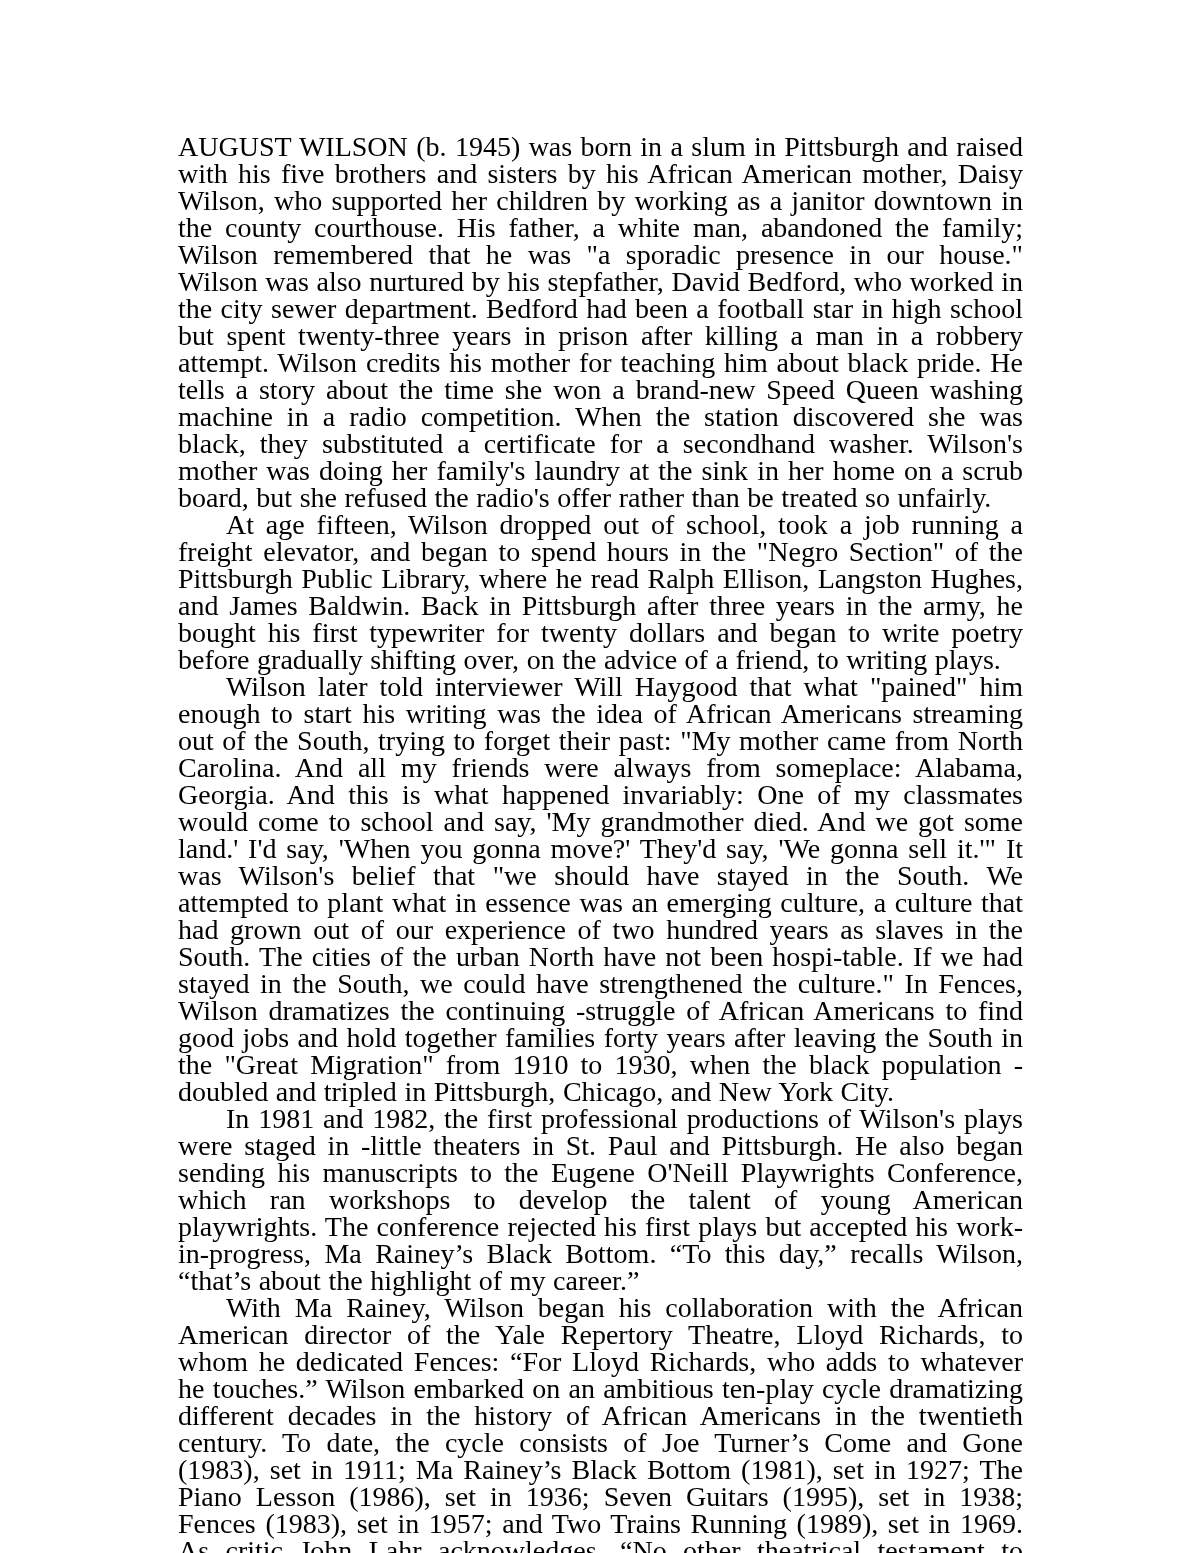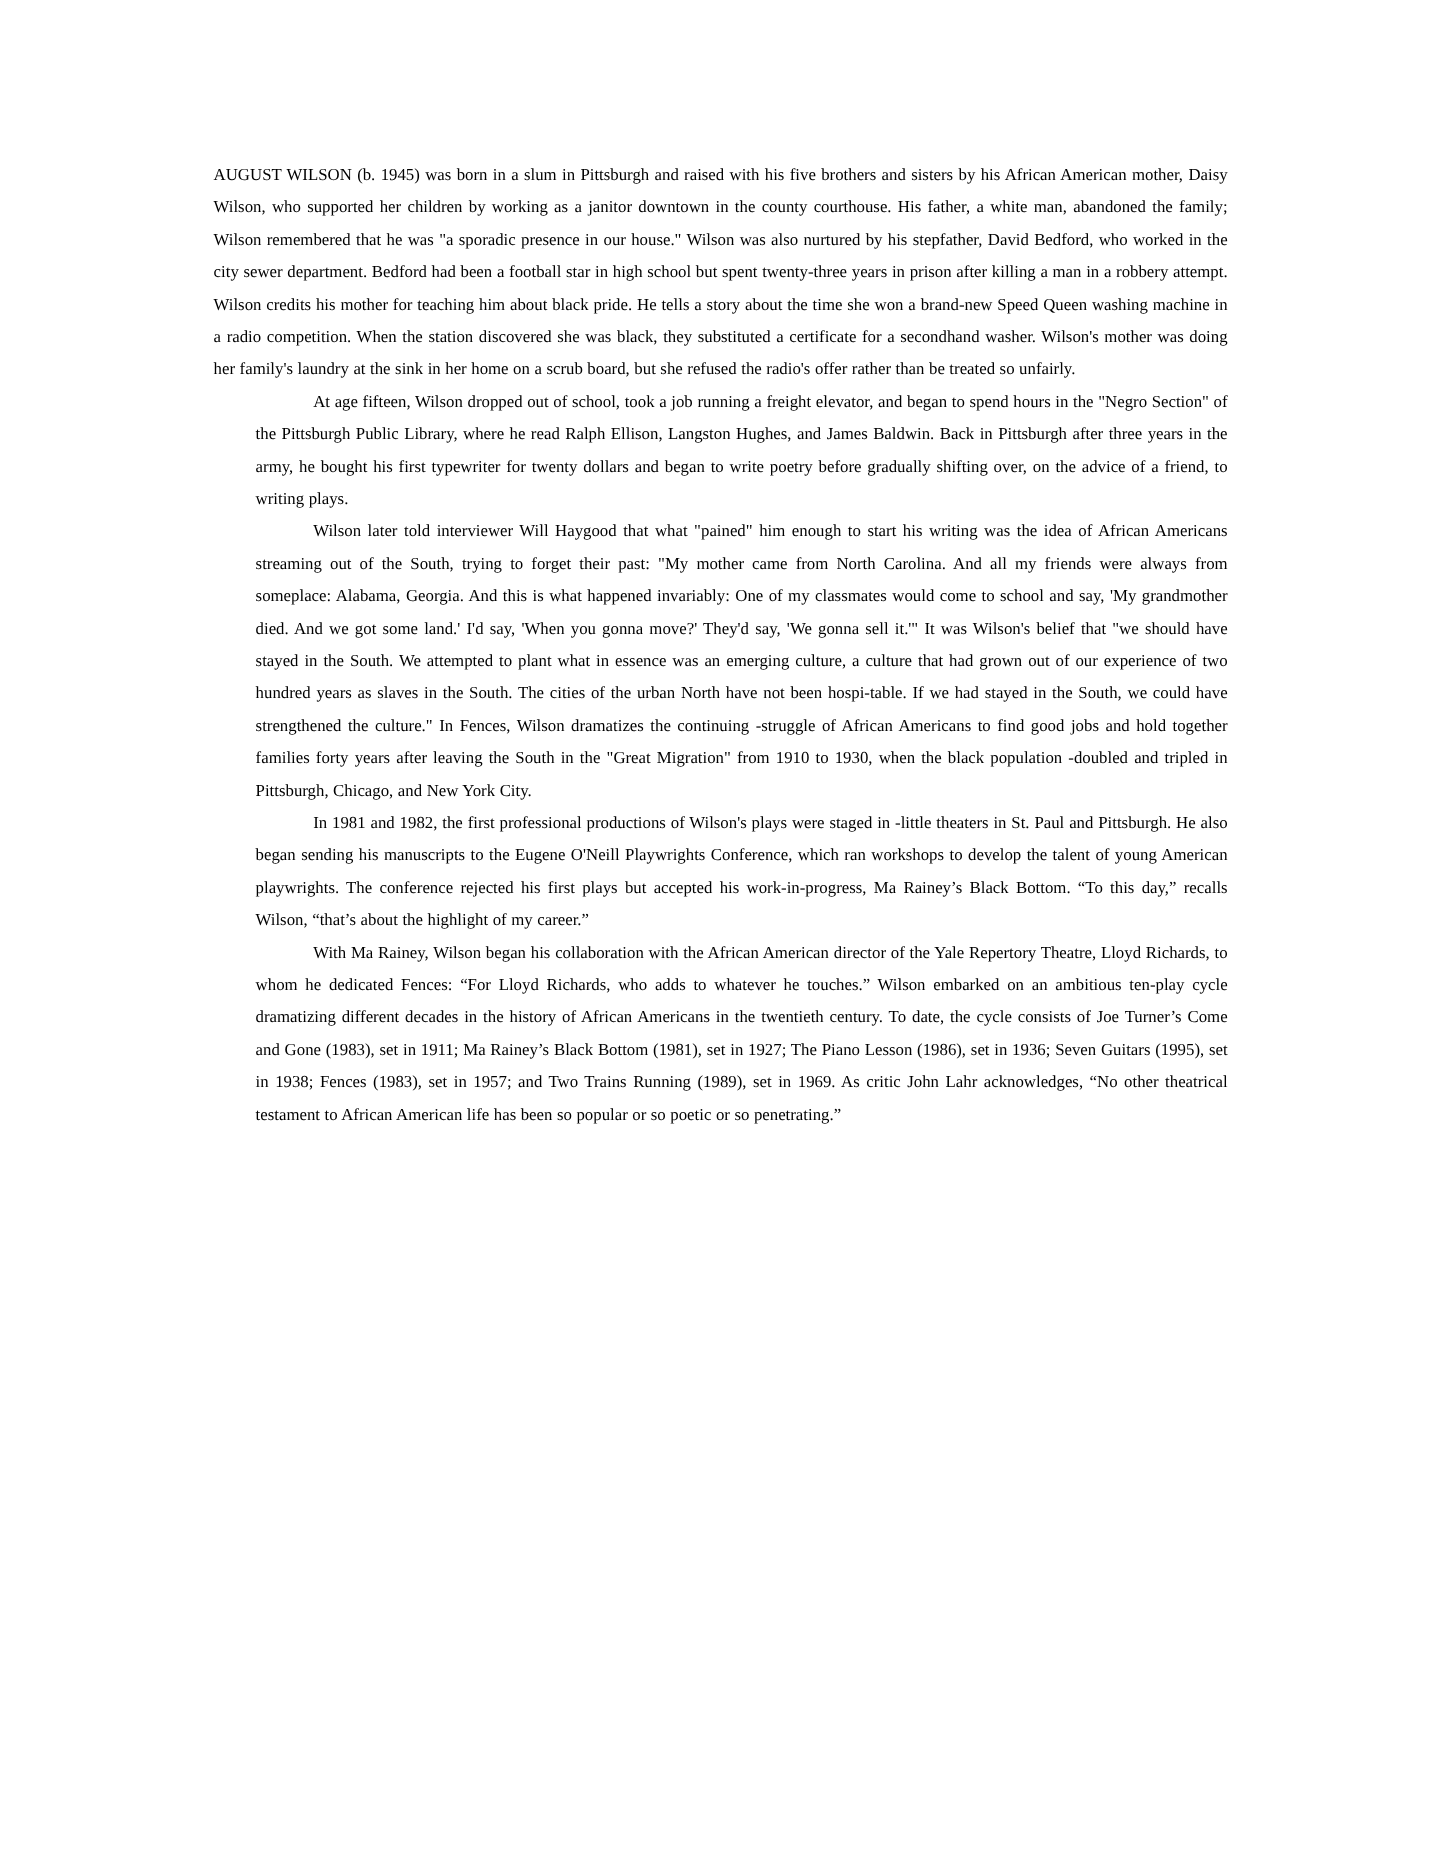--- a/index.html
+++ b/index.html
@@ -16,29 +16,28 @@
   }
   .page {
     position: absolute;
     left: 178px;
     top: 133px;
     width: 845px;
   }
   .para {
     margin: 0;
     padding: 0;
-    font-size: 14px;
+    font-size: 28px;
     line-height: 27px;
     text-align: justify;
     color: #000000;
     word-spacing: 0.02em;
   }
   .para.indent {
     text-indent: 48px;
-    margin-left: 35px;
   }
 </style>
 </head>
 <body>
 
 <div class="page">
   <p class="para">AUGUST WILSON (b. 1945) was born in a slum in Pittsburgh and raised with his five brothers and sisters by his African American mother, Daisy Wilson, who supported her children by working as a janitor downtown in the county courthouse. His father, a white man, abandoned the family; Wilson remembered that he was "a sporadic presence in our house." Wilson was also nurtured by his stepfather, David Bedford, who worked in the city sewer department. Bedford had been a football star in high school but spent twenty-three years in prison after killing a man in a robbery attempt. Wilson credits his mother for teaching him about black pride. He tells a story about the time she won a brand-new Speed Queen washing machine in a radio competition. When the station discovered she was black, they substituted a certificate for a secondhand washer. Wilson's mother was doing her family's laundry at the sink in her home on a scrub board, but she refused the radio's offer rather than be treated so unfairly.</p>
   <p class="para indent">At age fifteen, Wilson dropped out of school, took a job running a freight elevator, and began to spend hours in the "Negro Section" of the Pittsburgh Public Library, where he read Ralph Ellison, Langston Hughes, and James Baldwin. Back in Pittsburgh after three years in the army, he bought his first typewriter for twenty dollars and began to write poetry before gradually shifting over, on the advice of a friend, to writing plays.</p>
   <p class="para indent">Wilson later told interviewer Will Haygood that what "pained" him enough to start his writing was the idea of African Americans streaming out of the South, trying to forget their past: "My mother came from North Carolina. And all my friends were always from someplace: Alabama, Georgia. And this is what happened invariably: One of my classmates would come to school and say, 'My grandmother died. And we got some land.' I'd say, 'When you gonna move?' They'd say, 'We gonna sell it.'" It was Wilson's belief that "we should have stayed in the South. We attempted to plant what in essence was an emerging culture, a culture that had grown out of our experience of two hundred years as slaves in the South. The cities of the urban North have not been hospi-table. If we had stayed in the South, we could have strengthened the culture." In Fences, Wilson dramatizes the continuing -struggle of African Americans to find good jobs and hold together families forty years after leaving the South in the "Great Migration" from 1910 to 1930, when the black population -doubled and tripled in Pittsburgh, Chicago, and New York City.</p>
   <p class="para indent">In 1981 and 1982, the first professional productions of Wilson's plays were staged in -little theaters in St. Paul and Pittsburgh. He also began sending his manuscripts to the Eugene O'Neill Playwrights Conference, which ran workshops to develop the talent of young American playwrights. The conference rejected his first plays but accepted his work-in-progress, Ma Rainey’s Black Bottom. “To this day,” recalls Wilson, “that’s about the highlight of my career.”</p>

